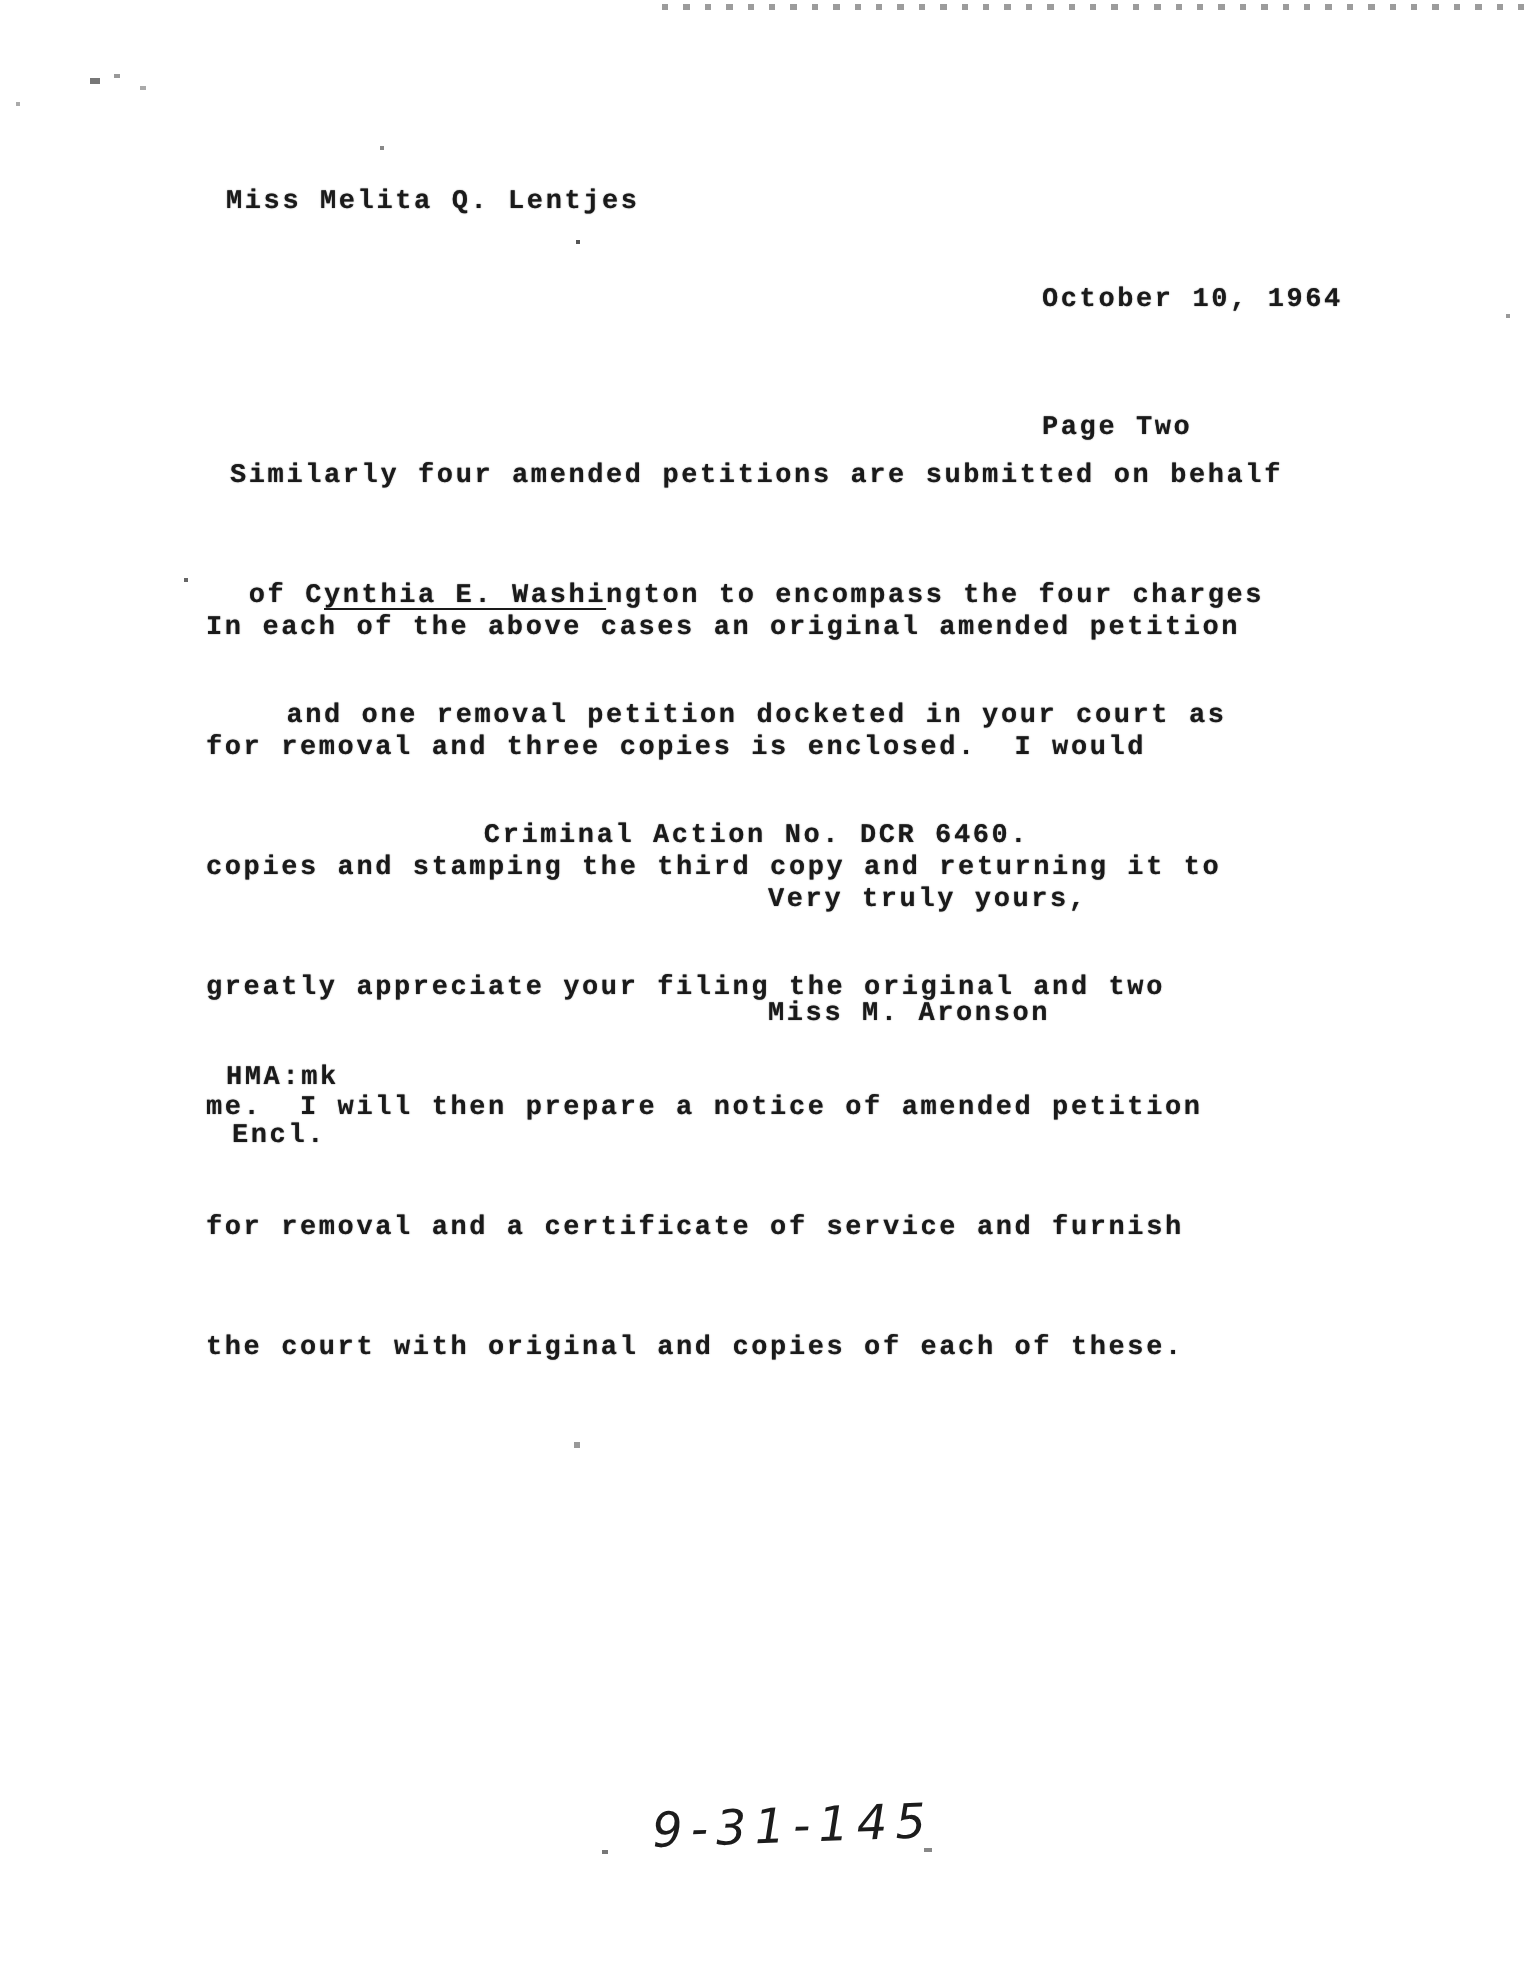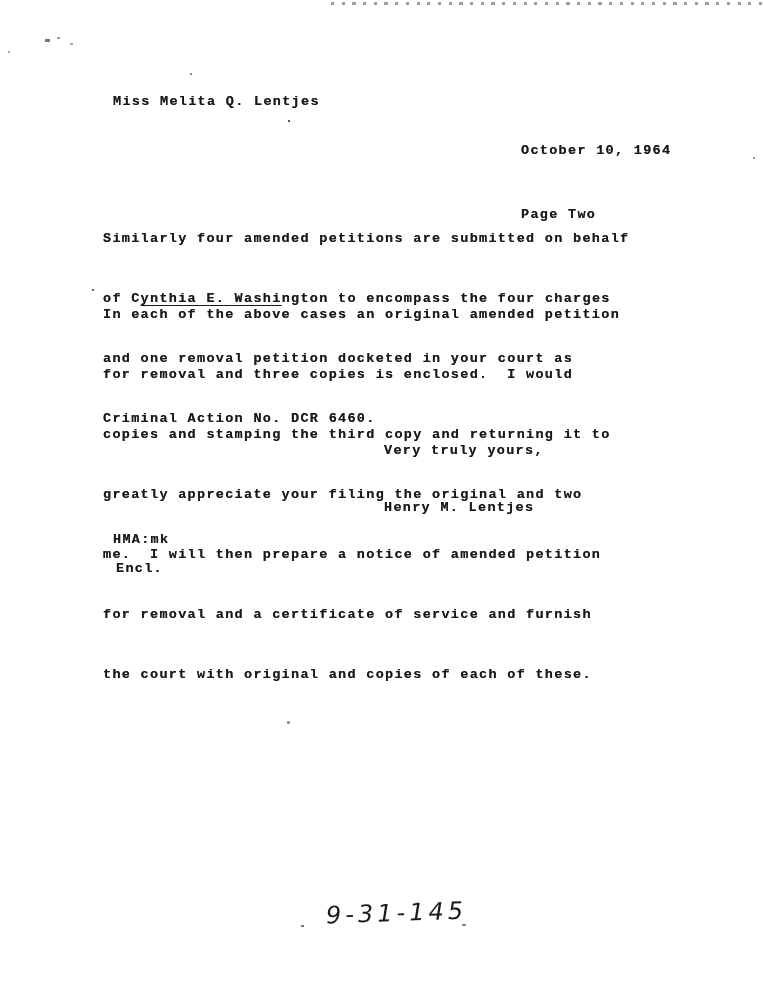--- a/index.html
+++ b/index.html
@@ -57,41 +57,41 @@
 
   <div class="dotted-line"></div>
 
   <div class="type hdr" style="left:113px; top:95px;">Miss Melita Q. Lentjes</div>
 
   <div class="type hdr" style="left:521px; top:95px;">
     <div class="tline">October 10, 1964</div>
     <div class="tline">Page Two</div>
   </div>
 
-  <div class="type" style="left:103px; top:185px;">
+  <div class="type" style="left:115px; top:185px;text-align:center;">
     <div class="tline">Similarly four amended petitions are submitted on behalf</div>
     <div class="tline"><span>of C</span><span class="uline">ynthia E. Washi</span><span>ngton to encompass the four charges</span></div>
     <div class="tline">and one removal petition docketed in your court as</div>
     <div class="tline">Criminal Action No. DCR 6460.</div>
   </div>
 
   <div class="type" style="left:103px; top:261px;">
     <div class="tline">In each of the above cases an original amended petition</div>
     <div class="tline">for removal and three copies is enclosed.  I would</div>
     <div class="tline">copies and stamping the third copy and returning it to</div>
     <div class="tline">greatly appreciate your filing the original and two</div>
     <div class="tline">me.  I will then prepare a notice of amended petition</div>
     <div class="tline">for removal and a certificate of service and furnish</div>
     <div class="tline">the court with original and copies of each of these.</div>
   </div>
 
 
   <div class="type" style="left:384px; top:444px;">Very truly yours,</div>
 
-  <div class="type" style="left:384px; top:501px;">Henry M. Lentjes</div>
+  <div class="type" style="left:384px; top:501px;">Miss M. Aronson</div>
 
   <div class="type" style="left:113px; top:533px;">HMA:mk</div>
 
   <div class="type" style="left:116px; top:562px;">Encl.</div>
 
   <div class="handwriting">9-31-145</div>
 
   <div class="speck" style="left:45px;  top:39px;  width:5px; height:3px; background:#777;"></div>
   <div class="speck" style="left:57px;  top:37px;  width:3px; height:2px; background:#999;"></div>
   <div class="speck" style="left:70px;  top:43px;  width:3px; height:2px; background:#aaa;"></div>

